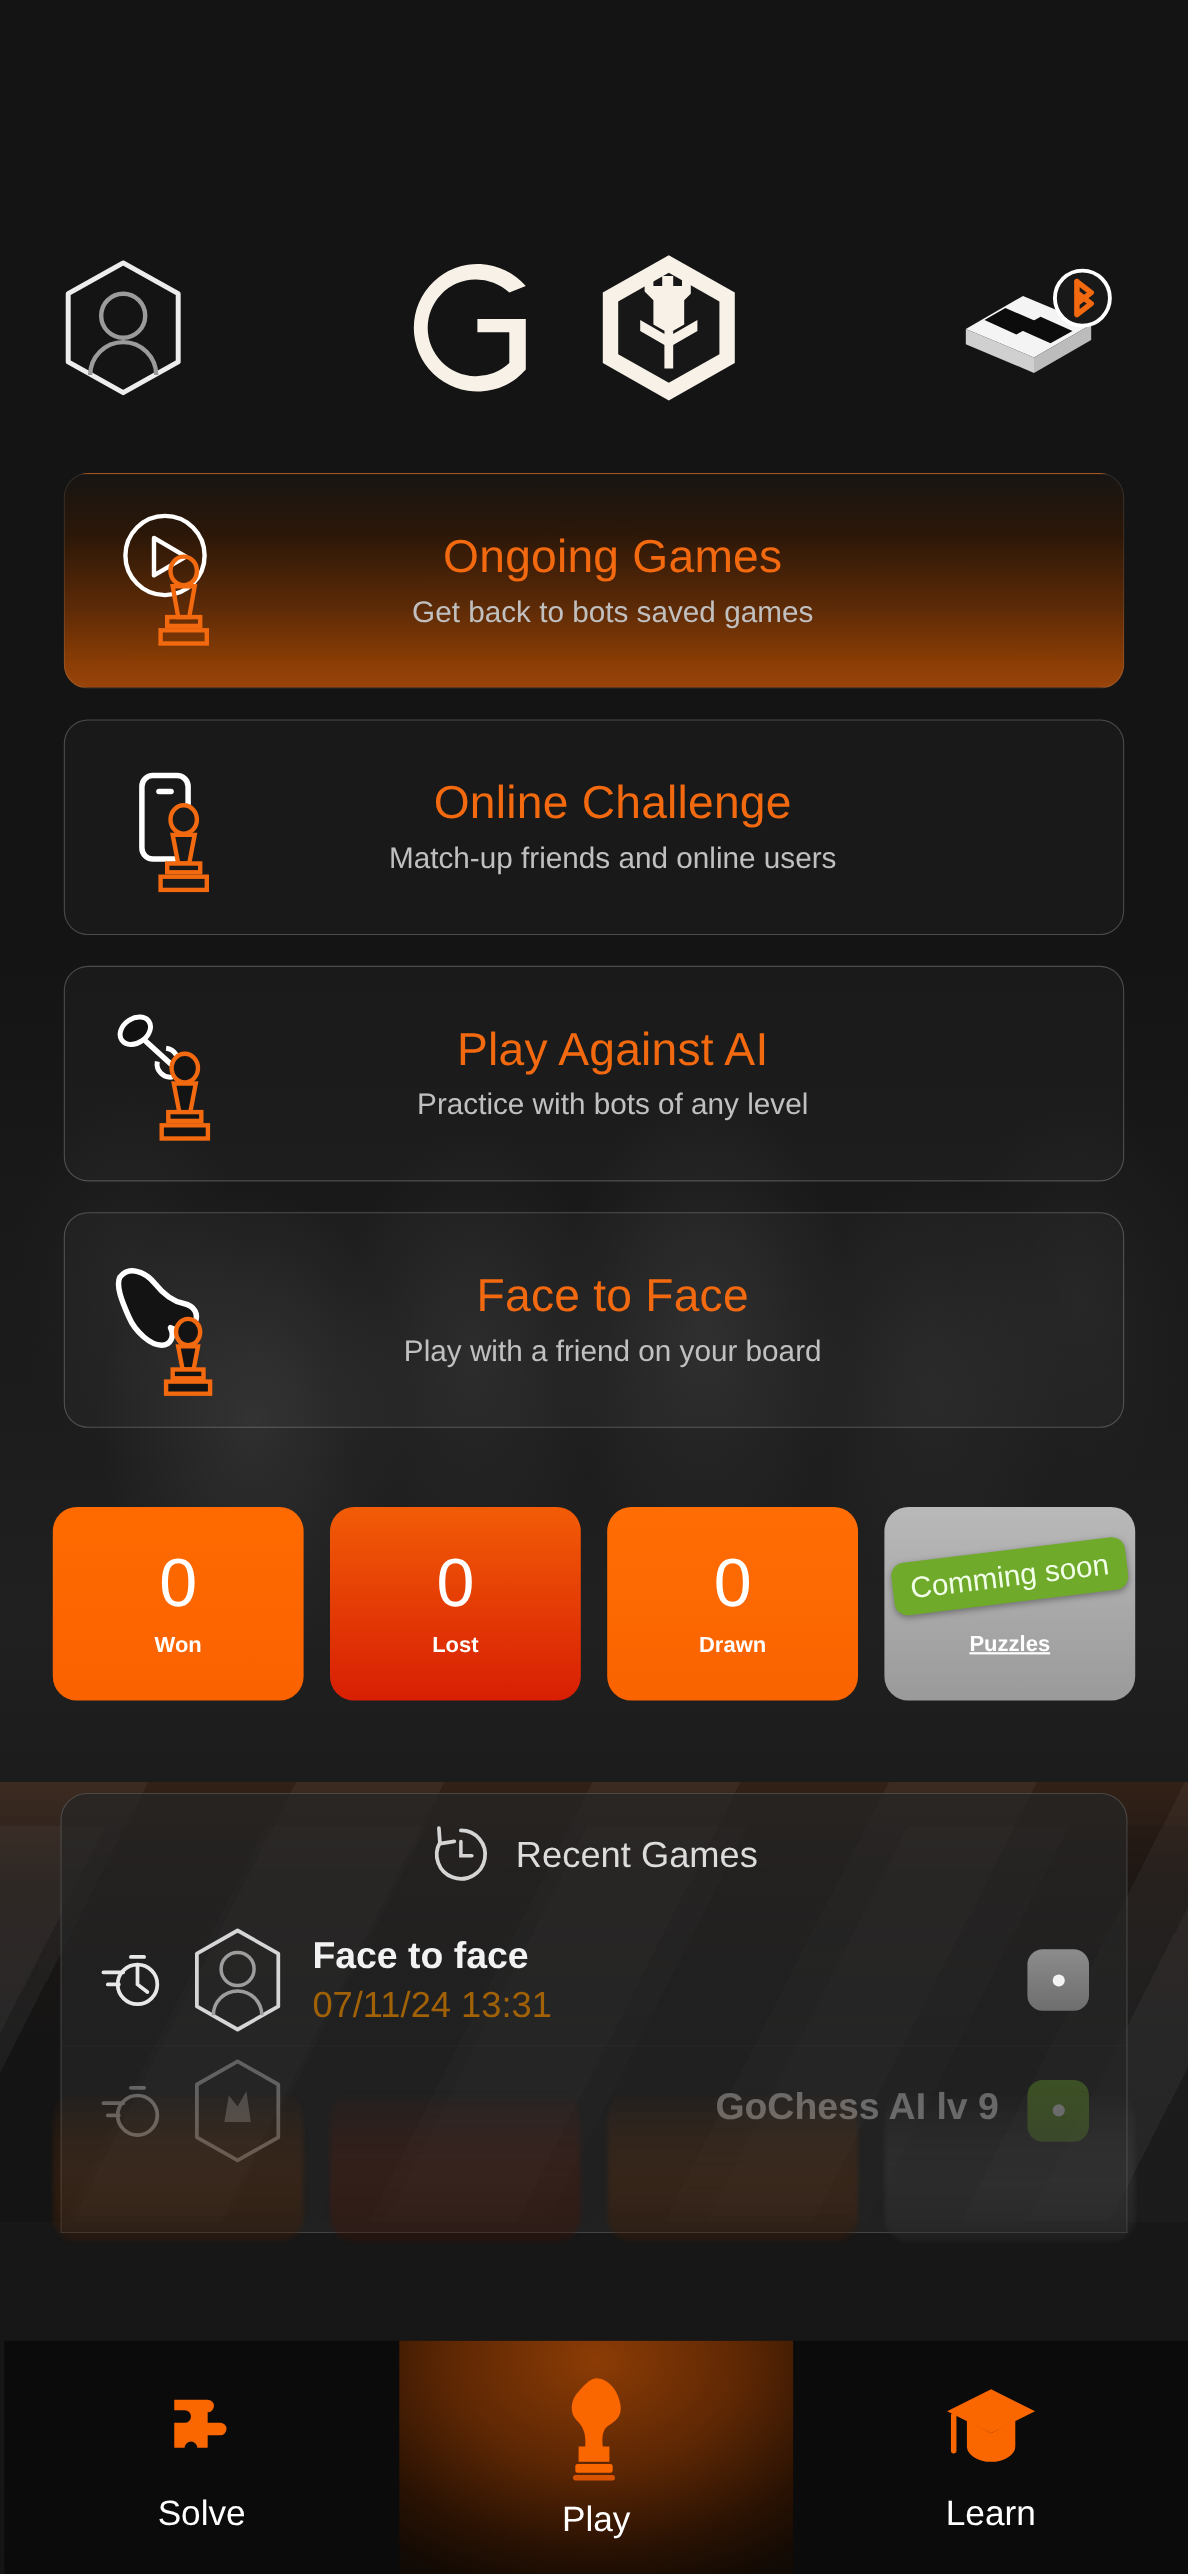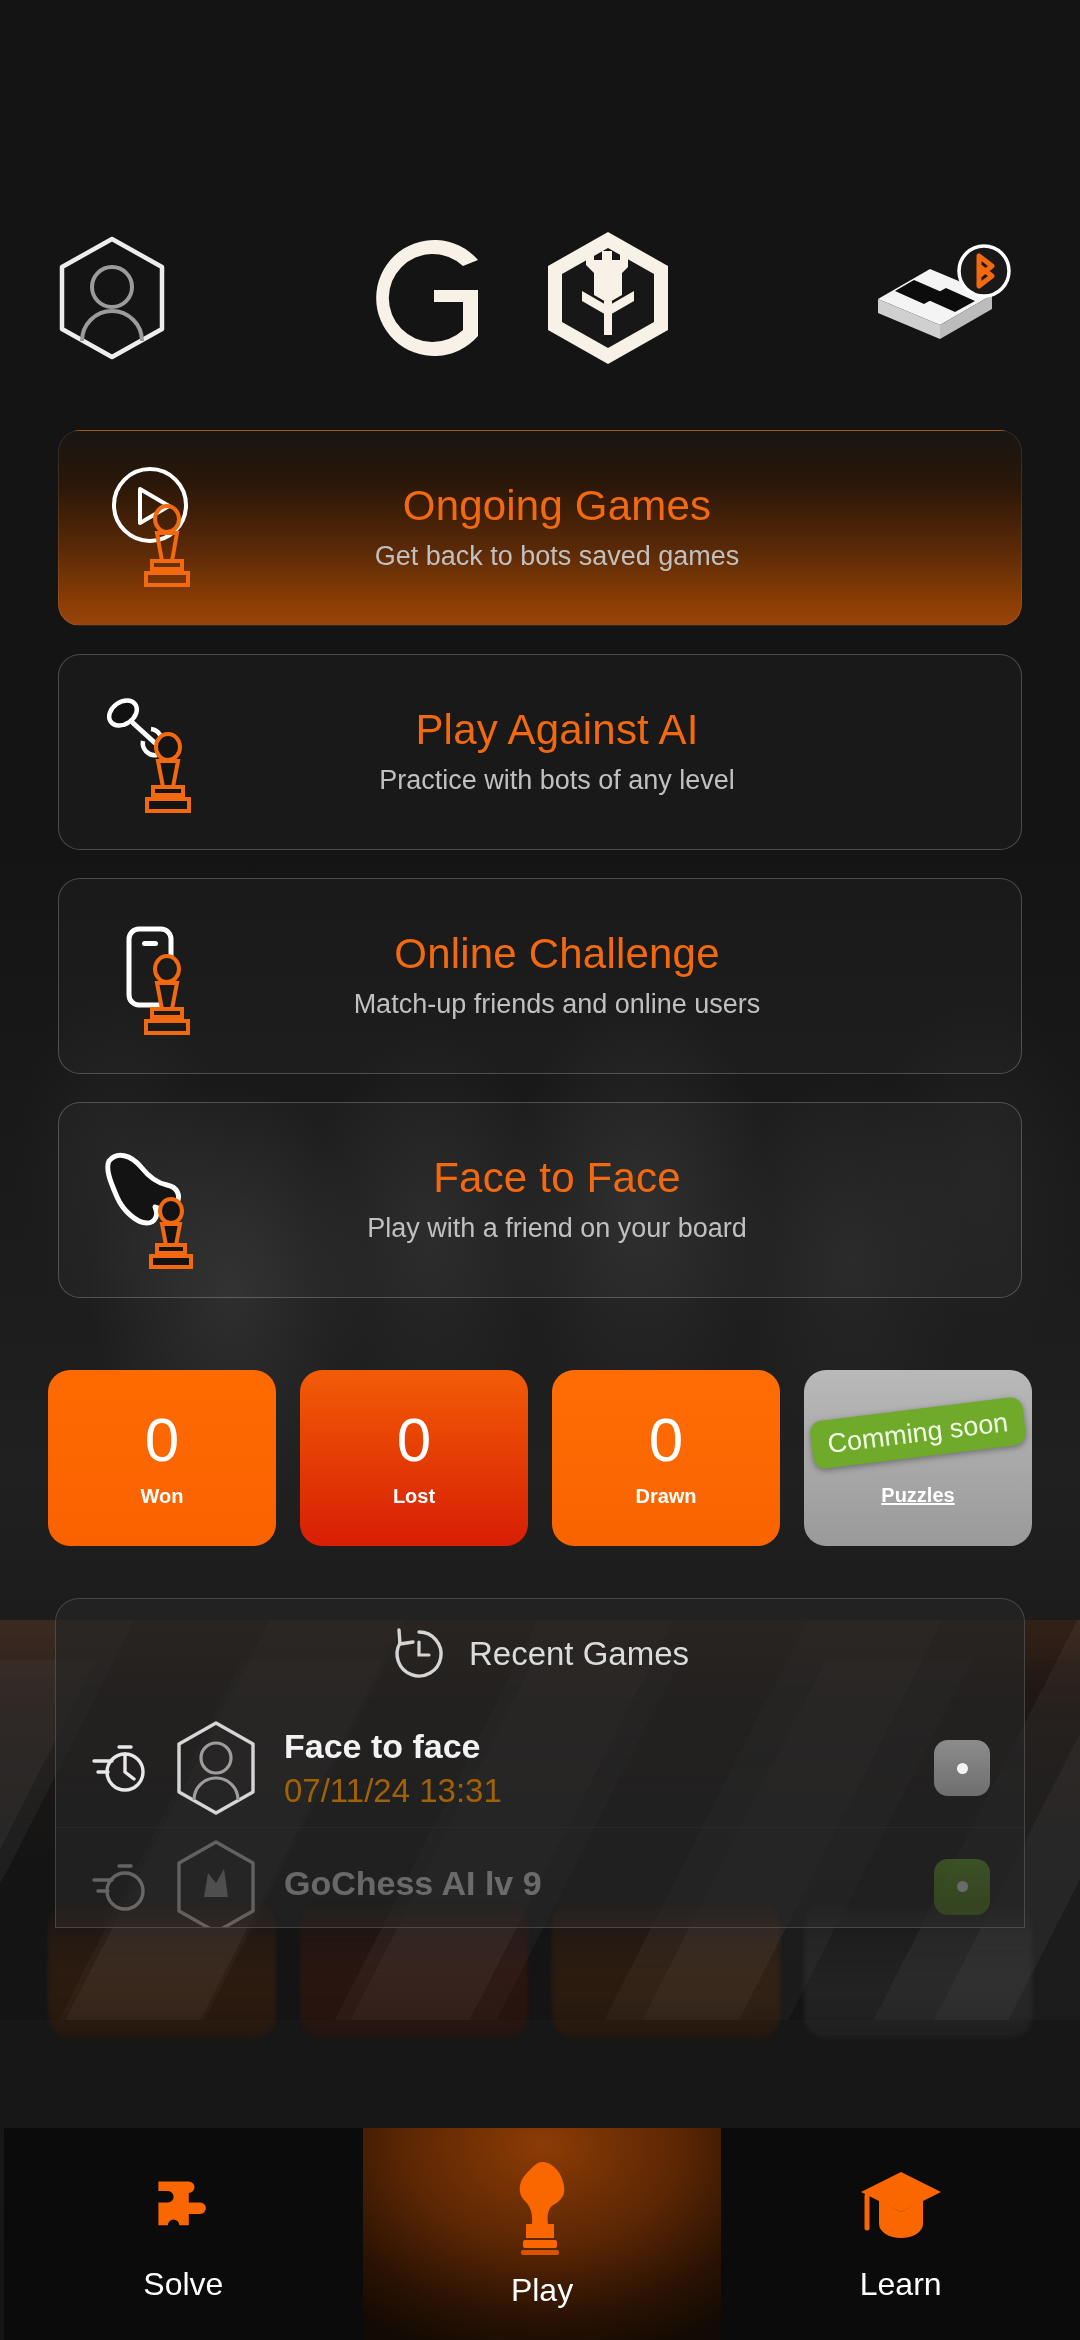--- a/index.html
+++ b/index.html
@@ -118,47 +118,47 @@
           transform:scaleY(-1); opacity:.38;
           -webkit-mask-image:linear-gradient(180deg,rgba(0,0,0,.95),transparent 92%);
           mask-image:linear-gradient(180deg,rgba(0,0,0,.95),transparent 92%); }
   .refl.won   { background:linear-gradient(0deg,#ff6a00,#3a1a04); }
   .refl.lost  { background:linear-gradient(0deg,#e03205,#3a1004); }
   .refl.drawn { background:linear-gradient(0deg,#ff6d04,#3a1a04); }
   .refl.soon  { background:linear-gradient(0deg,#9f9f9f,#2e2e2e); }
 
   
   .recent {
-    margin:52px 55px 0 55px;
+    margin:84px 55px 0 55px;
     border:1px solid rgba(255,255,255,.16);
     border-radius:24px 24px 0 0;
     background:rgba(38,38,38,.72);
     padding-bottom:12px;
     overflow:hidden;
-    height:330px;
+    height:400px;
   }
   .recent-head { display:flex; align-items:center; justify-content:center; gap:22px; height:110px; }
   .recent-head .t { color:#dcdcdc; font-size:33px; }
   .game-row {
     display:flex; align-items:center; gap:26px;
     padding:0 34px; height:118px;
     position:relative;
   }
   .game-row + .game-row { border-top:1px solid rgba(255,255,255,.07); }
   .g-meta { flex:1; display:flex; flex-direction:column; gap:6px; }
   .g-title { color:#f2f2f2; font-size:34px; font-weight:700; }
   .g-date  { color:#a16207; font-size:33px; }
   .g-pill {
     width:56px; height:56px; border-radius:14px;
     background:linear-gradient(180deg,#8c8c8c,#6e6e6e);
     display:flex; align-items:center; justify-content:center;
   }
   .g-pill i { width:11px; height:11px; border-radius:50%; background:#f3f3f3; display:block; }
   .g-pill.green { background:linear-gradient(180deg,#6faa2b,#548020); }
-  .faded { opacity:.34; }
+  .faded { opacity:.34;text-align:right; }
 
   
   .bottomnav {
     position:absolute; left:4px; right:0; bottom:0; height:212px;
     display:flex; background:#0b0b0b; z-index:5;
   }
   .nav-item {
     flex:1; display:flex; flex-direction:column;
     align-items:center; justify-content:center; gap:16px;
     position:relative;
@@ -228,20 +228,37 @@
             <path d="M47 36 L76 53 L47 70 Z" fill="none" stroke="#ffffff" stroke-width="4" stroke-linejoin="round"></path>
             <ellipse cx="74" cy="66" rx="12" ry="13" fill="none" stroke="#f2690f" stroke-width="4"></ellipse>
             <path d="M64 80 L84 80 L79 108 L69 108 Z" fill="none" stroke="#f2690f" stroke-width="4"></path>
             <rect x="59" y="108" width="30" height="8" fill="none" stroke="#f2690f" stroke-width="4"></rect>
             <rect x="53" y="120" width="42" height="12" fill="none" stroke="#f2690f" stroke-width="4"></rect>
           </svg>
         </div>
         <div class="card-text">
           <div class="card-title">Ongoing Games</div>
           <div class="card-sub">Get back to bots saved games</div>
+        </div>
+      </div>
+
+      <div class="card">
+        <div class="card-icon">
+          <svg width="150" height="150" viewBox="0 0 150 150">
+            <rect x="36" y="28" width="42" height="76" rx="10" fill="none" stroke="#ffffff" stroke-width="5"></rect>
+            <rect x="49" y="40" width="16" height="5" rx="2.5" fill="#ffffff"></rect>
+            <ellipse cx="74" cy="68" rx="12" ry="13" fill="#1a1a1a" stroke="#f2690f" stroke-width="4"></ellipse>
+            <path d="M64 82 L84 82 L79 108 L69 108 Z" fill="#1a1a1a" stroke="#f2690f" stroke-width="4"></path>
+            <rect x="59" y="108" width="30" height="8" fill="#1a1a1a" stroke="#f2690f" stroke-width="4"></rect>
+            <rect x="53" y="120" width="42" height="12" fill="#1a1a1a" stroke="#f2690f" stroke-width="4"></rect>
+          </svg>
+        </div>
+        <div class="card-text">
+          <div class="card-title">Online Challenge</div>
+          <div class="card-sub">Match-up friends and online users</div>
         </div>
       </div>
 
       <div class="card">
         <div class="card-icon">
           <svg width="150" height="150" viewBox="0 0 150 150">
             <ellipse cx="30" cy="36" rx="15" ry="11" transform="rotate(-35 30 36)" fill="#111" stroke="#ffffff" stroke-width="4.5"></ellipse>
             <path d="M40 46 L62 66" stroke="#ffffff" stroke-width="5" stroke-linecap="round"></path>
             <path d="M58 52 a12 12 0 0 1 10 16" fill="none" stroke="#ffffff" stroke-width="4.5"></path>
             <path d="M50 64 a12 12 0 0 0 14 14" fill="none" stroke="#ffffff" stroke-width="4.5"></path>
@@ -253,37 +270,20 @@
         </div>
         <div class="card-text">
           <div class="card-title">Play Against AI</div>
           <div class="card-sub">Practice with bots of any level</div>
         </div>
       </div>
 
       <div class="card">
         <div class="card-icon">
           <svg width="150" height="150" viewBox="0 0 150 150">
-            <rect x="36" y="28" width="42" height="76" rx="10" fill="none" stroke="#ffffff" stroke-width="5"></rect>
-            <rect x="49" y="40" width="16" height="5" rx="2.5" fill="#ffffff"></rect>
-            <ellipse cx="74" cy="68" rx="12" ry="13" fill="#1a1a1a" stroke="#f2690f" stroke-width="4"></ellipse>
-            <path d="M64 82 L84 82 L79 108 L69 108 Z" fill="#1a1a1a" stroke="#f2690f" stroke-width="4"></path>
-            <rect x="59" y="108" width="30" height="8" fill="#1a1a1a" stroke="#f2690f" stroke-width="4"></rect>
-            <rect x="53" y="120" width="42" height="12" fill="#1a1a1a" stroke="#f2690f" stroke-width="4"></rect>
-          </svg>
-        </div>
-        <div class="card-text">
-          <div class="card-title">Online Challenge</div>
-          <div class="card-sub">Match-up friends and online users</div>
-        </div>
-      </div>
-
-      <div class="card">
-        <div class="card-icon">
-          <svg width="150" height="150" viewBox="0 0 150 150">
             <path d="M16 36 C24 26 38 30 48 42 C56 52 64 58 74 60 C84 62 88 70 84 78
                      C80 86 70 86 62 82 C66 90 62 98 54 98 C44 98 30 86 24 72
                      C18 58 12 44 16 36 Z" fill="#131313" stroke="#ffffff" stroke-width="5" stroke-linejoin="round"></path>
             <ellipse cx="78" cy="86" rx="11" ry="12" fill="#131313" stroke="#f2690f" stroke-width="4"></ellipse>
             <path d="M69 99 L87 99 L83 120 L73 120 Z" fill="#131313" stroke="#f2690f" stroke-width="4"></path>
             <rect x="64" y="120" width="28" height="8" fill="#131313" stroke="#f2690f" stroke-width="4"></rect>
             <rect x="58" y="131" width="40" height="11" fill="#131313" stroke="#f2690f" stroke-width="4"></rect>
           </svg>
         </div>
         <div class="card-text">

